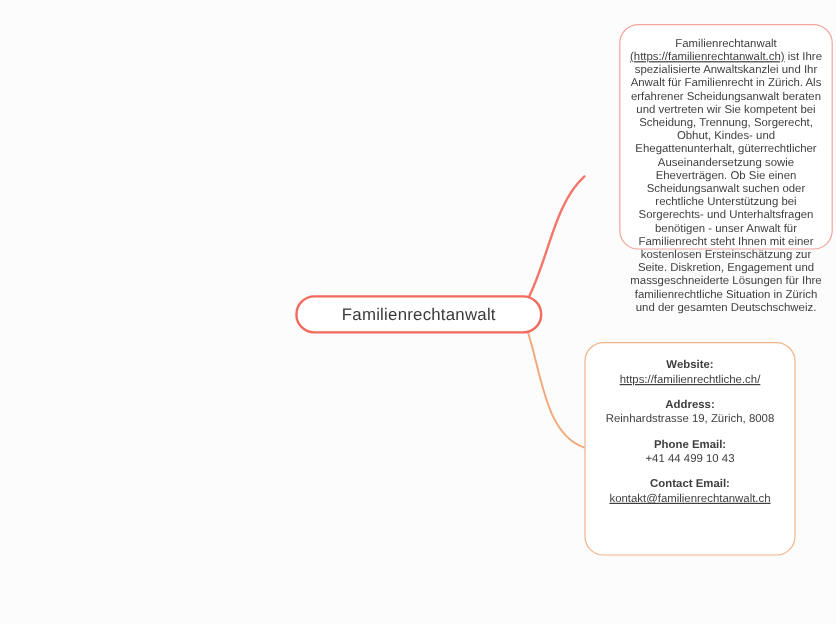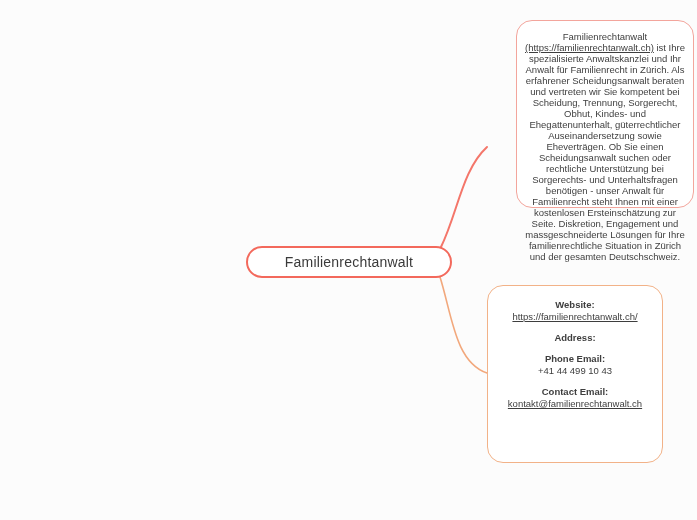--- a/index.html
+++ b/index.html
@@ -82,25 +82,26 @@
   </div>
 
   <div class="node" id="description-node">
     <span>Familienrechtanwalt </span><span class="link-text">(https://familienrechtanwalt.ch)</span><span> ist Ihre spezialisierte Anwaltskanzlei und Ihr Anwalt für Familienrecht in Zürich. Als erfahrener Scheidungsanwalt beraten und vertreten wir Sie kompetent bei Scheidung, Trennung, Sorgerecht, Obhut, Kindes- und Ehegattenunterhalt, güterrechtlicher Auseinandersetzung sowie Eheverträgen. Ob Sie einen Scheidungsanwalt suchen oder rechtliche Unterstützung bei Sorgerechts- und Unterhaltsfragen benötigen - unser Anwalt für Familienrecht steht Ihnen mit einer kostenlosen Ersteinschätzung zur Seite. Diskretion, Engagement und massgeschneiderte Lösungen für Ihre familienrechtliche Situation in Zürich und der gesamten Deutschschweiz.</span>
   </div>
 
   <div class="node" id="contact-node">
 
     <div class="field-group">
       <div class="field-label">Website:</div>
-      <div class="link-text">https://familienrechtanwalt.ch/</div>
+      <div class="link-text">https://familienrechtliche.ch/</div>
     </div>
 
     <div class="field-group">
       <div class="field-label">Address:</div>
+      <div>Reinhardstrasse 19, Zürich, 8008</div>
     </div>
 
     <div class="field-group">
       <div class="field-label">Phone Email:</div>
       <div>+41 44 499 10 43</div>
     </div>
 
     <div class="field-group">
       <div class="field-label">Contact Email:</div>
       <div class="link-text">kontakt@familienrechtanwalt.ch</div>

